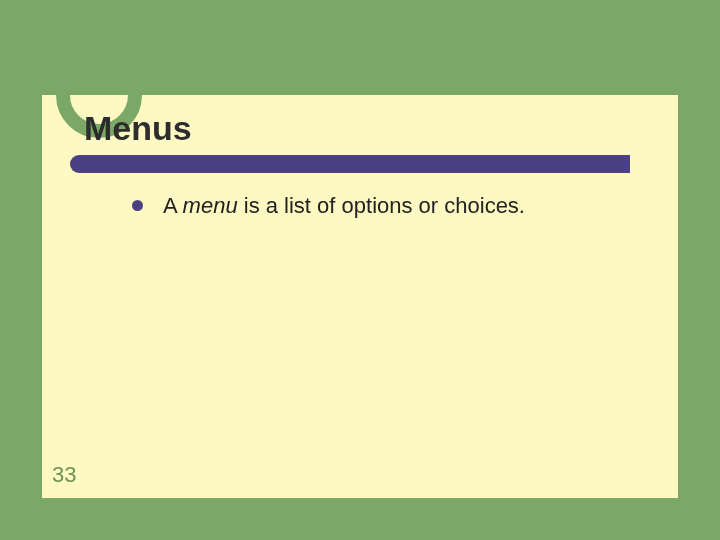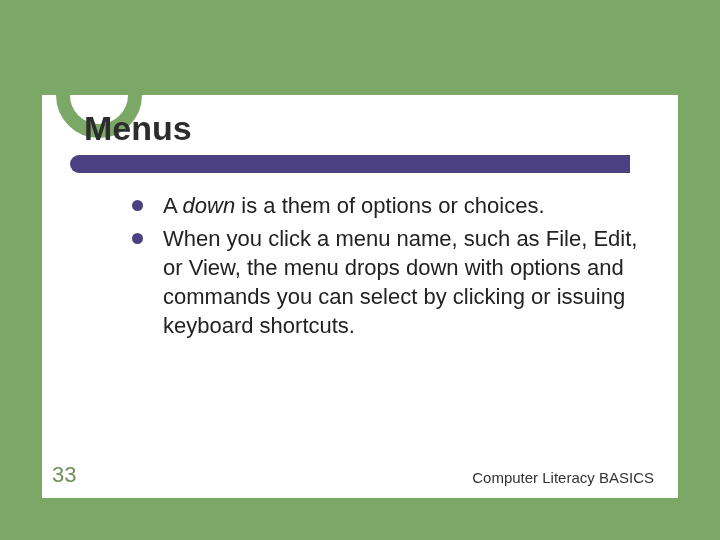--- a/index.html
+++ b/index.html
@@ -8,21 +8,21 @@
     background: #7ba866;
     font-family: Arial, Helvetica, sans-serif;
     position: relative;
   }
   .card {
     position: absolute;
     left: 42px;
     top: 95px;
     width: 636px;
     height: 403px;
-    background: #ffffff;
+    background: #fef9c3;
   }
   
   .arc-outer {
     position: absolute;
     left: 56px;
     top: 52px;
     width: 86px;
     height: 86px;
     border: 14px solid #7ba866;
     border-radius: 50%;
@@ -111,29 +111,24 @@
 
   <div class="slide-title">Menus</div>
 
   <div class="underline"></div>
 
   <div class="content">
 
     <div class="bullet-item">
       <div class="dot"></div>
       <div class="bullet-text">
-        <span>A </span><span class="em">down</span><span> is a them of options or choices.</span>
+        <span>A </span><span class="em">menu</span><span> is a list of options or choices.</span>
       </div>
     </div>
 
 
-    <div class="bullet-item">
-      <div class="dot"></div>
-      <div class="bullet-text">When you click a menu name, such as File, Edit, or View, the menu drops down with options and commands you can select by clicking or issuing keyboard shortcuts.</div>
-    </div>
 
   </div>
 
   <div class="page-num">33</div>
 
-  <div class="footer">Computer Literacy BASICS</div>
 
 </div>
 
 </body></html>

